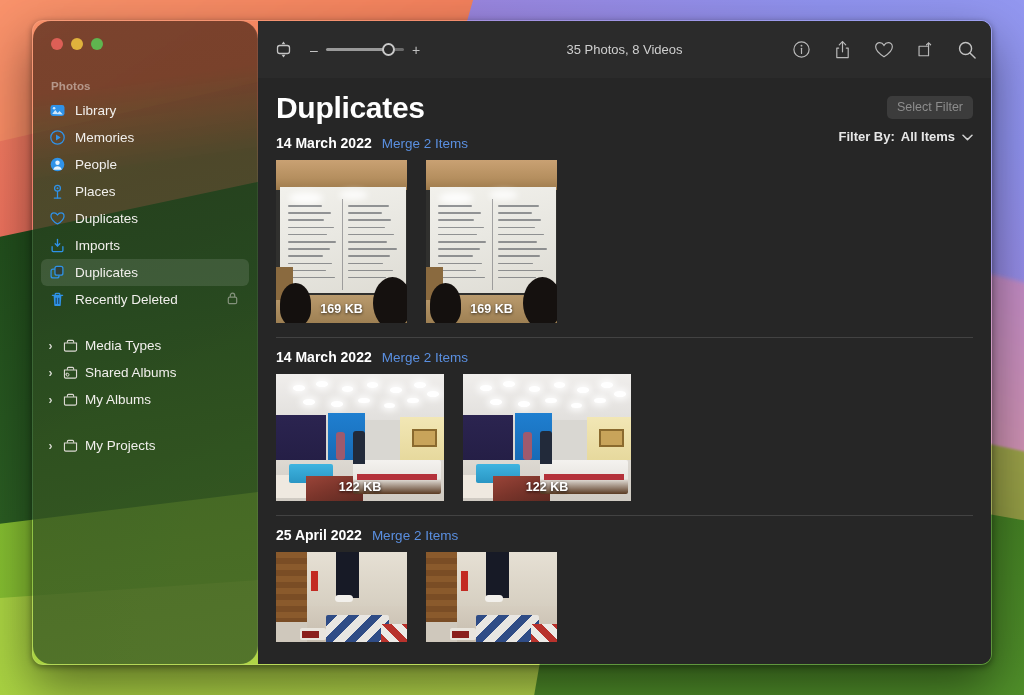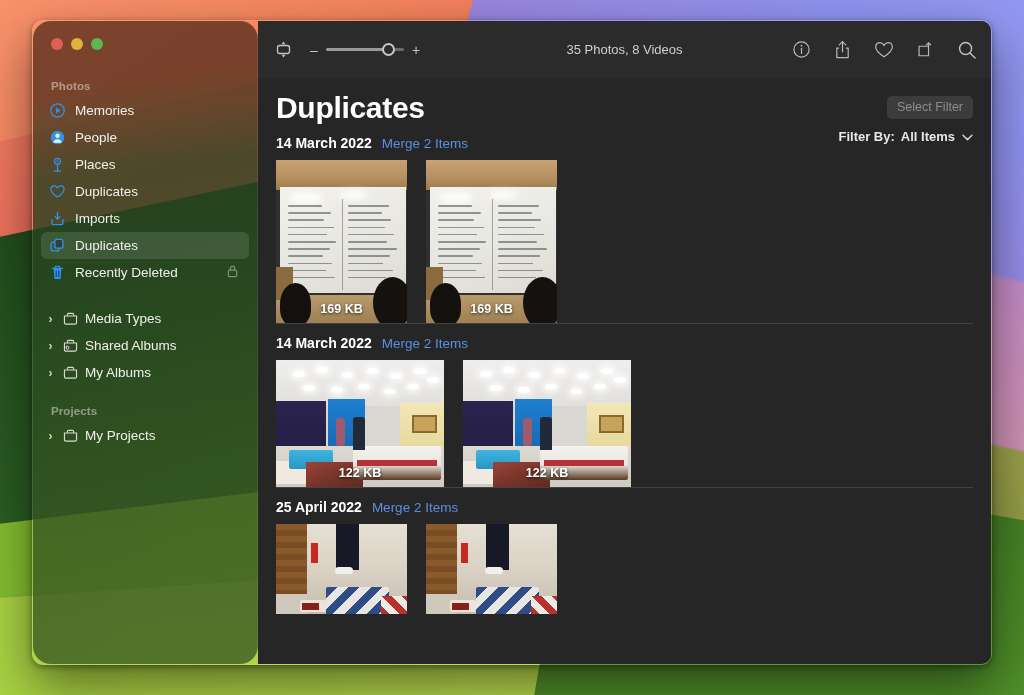--- a/index.html
+++ b/index.html
@@ -191,21 +191,21 @@
   #filter-by .fb-val { font-weight: 700; }
   .fb-chev { font-size: 11px; color: #cfcfcf; margin-left: 1px; }
 
   .group { padding: 0 18px; }
   .group-head {
     display: flex; align-items: baseline; gap: 10px;
     padding: 11px 0 9px 0;
   }
   .g-date { font-size: 14px; font-weight: 700; color: #fff; }
   .g-merge { font-size: 13.5px; color: #5a8fe0; }
-  .thumbs { display: flex; gap: 19px; }
+  .thumbs { display: flex; gap: 19px; padding-bottom: 14px; }
   .thumb {
     position: relative; overflow: hidden;
     background: #111;
   }
   .thumb .kb {
     position: absolute; left: 0; right: 0; bottom: 7px;
     text-align: center; font-size: 12.5px; font-weight: 700;
     color: #fff; text-shadow: 0 1px 3px rgba(0,0,0,.75);
   }
   .divider { height: 1px; background: rgba(255,255,255,.13); margin: 0 18px; }
@@ -314,20 +314,30 @@
         <div class="tl y"></div>
         <div class="tl g"></div>
       </div>
       <div class="sb-top-gap"></div>
       <div id="sidebar-sections">
           <div class="sb-group">
             <div class="section-head">Photos</div>
             <div class="sb-item">
               <span class="ico">
                 <svg width="17" height="17" viewBox="0 0 18 18" fill="none">
+                  <rect x="1.6" y="3.2" width="14.8" height="11.6" rx="2.6" fill="#2f92e8"></rect>
+                <path d="M3.4 12.6 L6.6 8.4 L9.2 11.6 L11.2 9.4 L14.6 13.2 Z" fill="#cfe7fb"></path>
+                <circle cx="5.4" cy="6.6" r="1.35" fill="#cfe7fb"></circle>
+                </svg>
+              </span>
+              <span class="label">Library</span>
+            </div>
+            <div class="sb-item">
+              <span class="ico">
+                <svg width="17" height="17" viewBox="0 0 18 18" fill="none">
                   <circle cx="9" cy="9" r="7.1" stroke="#2f92e8" stroke-width="1.35"></circle>
                 <path d="M7.4 5.9 L12.4 9 L7.4 12.1 Z" fill="#2f92e8"></path>
                 </svg>
               </span>
               <span class="label">Memories</span>
             </div>
             <div class="sb-item">
               <span class="ico">
                 <svg width="17" height="17" viewBox="0 0 18 18" fill="none">
                   <circle cx="9" cy="9" r="7.2" fill="#2f92e8"></circle>
@@ -421,21 +431,20 @@
                 <svg width="17" height="17" viewBox="0 0 18 18" fill="none">
                   <path d="M2.6 6.3 H15.4 V13.6 C15.4 14.4 14.9 14.9 14.1 14.9 H3.9 C3.1 14.9 2.6 14.4 2.6 13.6 Z" stroke="#dcd9d3" stroke-width="1.2"></path>
                 <path d="M5.7 6.2 V4.8 C5.7 4.1 6.2 3.6 6.9 3.6 H11.1 C11.8 3.6 12.3 4.1 12.3 4.8 V6.2" stroke="#dcd9d3" stroke-width="1.2"></path>
                 </svg>
               </span>
               <span class="label">My Albums</span>
             </div>
           </div>
           <div class="sb-gap"></div>
           <div class="sb-group">
-            <div class="section-head">Projects</div>
             <div class="sb-item folder">
               <span class="chev">›</span>
               <span class="ico">
                 <svg width="17" height="17" viewBox="0 0 18 18" fill="none">
                   <path d="M2.6 6.3 H15.4 V13.6 C15.4 14.4 14.9 14.9 14.1 14.9 H3.9 C3.1 14.9 2.6 14.4 2.6 13.6 Z" stroke="#dcd9d3" stroke-width="1.2"></path>
                 <path d="M5.7 6.2 V4.8 C5.7 4.1 6.2 3.6 6.9 3.6 H11.1 C11.8 3.6 12.3 4.1 12.3 4.8 V6.2" stroke="#dcd9d3" stroke-width="1.2"></path>
                 </svg>
               </span>
               <span class="label">My Projects</span>
             </div>

